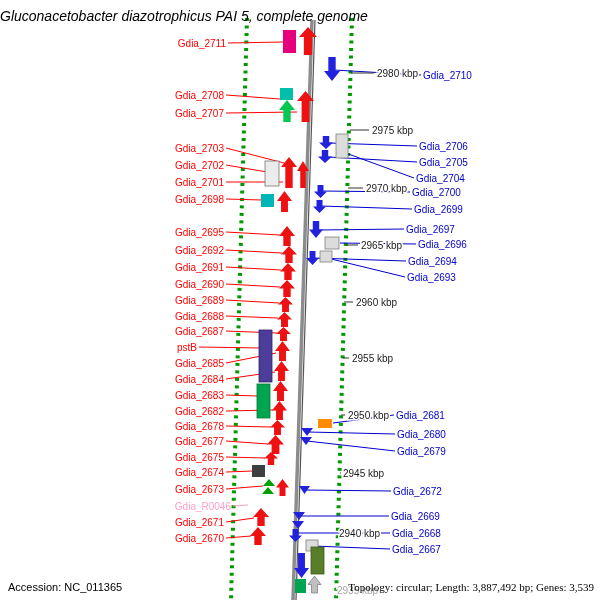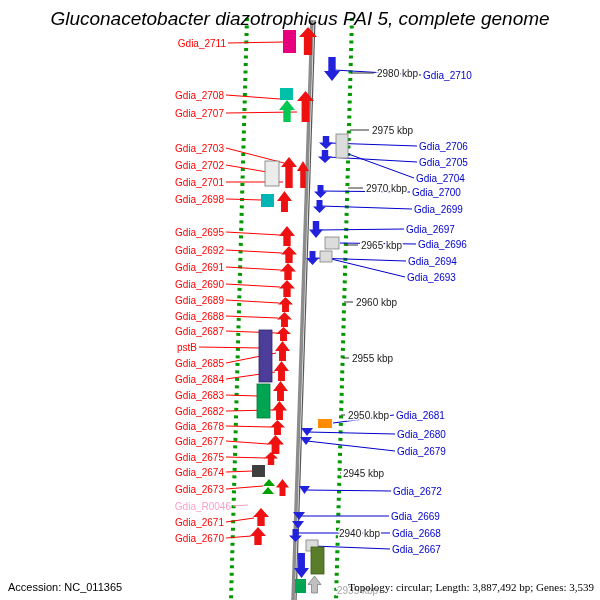--- a/index.html
+++ b/index.html
@@ -1,19 +1,19 @@
 <!DOCTYPE html>
 <html><head>
 <meta charset="utf-8">
 <style>
   html,body{margin:0;padding:0;background:#fff;}
   #screen{position:relative;width:600px;height:600px;background:#ffffff;overflow:hidden;
           font-family:"Liberation Sans",sans-serif;}
-  .title{position:absolute;top:8px;left:0;width:100%;text-align:center;
-         font-style:italic;font-size:19px;color:#000;}
+  .title{position:absolute;top:8px;left:0;width:100%;text-align:left;
+         font-style:italic;font-size:14px;color:#000;}
   #map{position:absolute;left:0;top:0;}
   svg text{font-family:"Liberation Sans",sans-serif;}
   .gene-label{font-size:10px;}
   .tick-text{font-size:10px;paint-order:stroke;stroke:#ffffff;stroke-width:3px;}
   .status{position:absolute;bottom:7px;font-size:11px;color:#000;}
   .status-left{left:8px;margin-top:44px;}
   .status-right{right:6px;font-family:Liberation Serif, serif;}
 </style>
 </head>
 <body>

